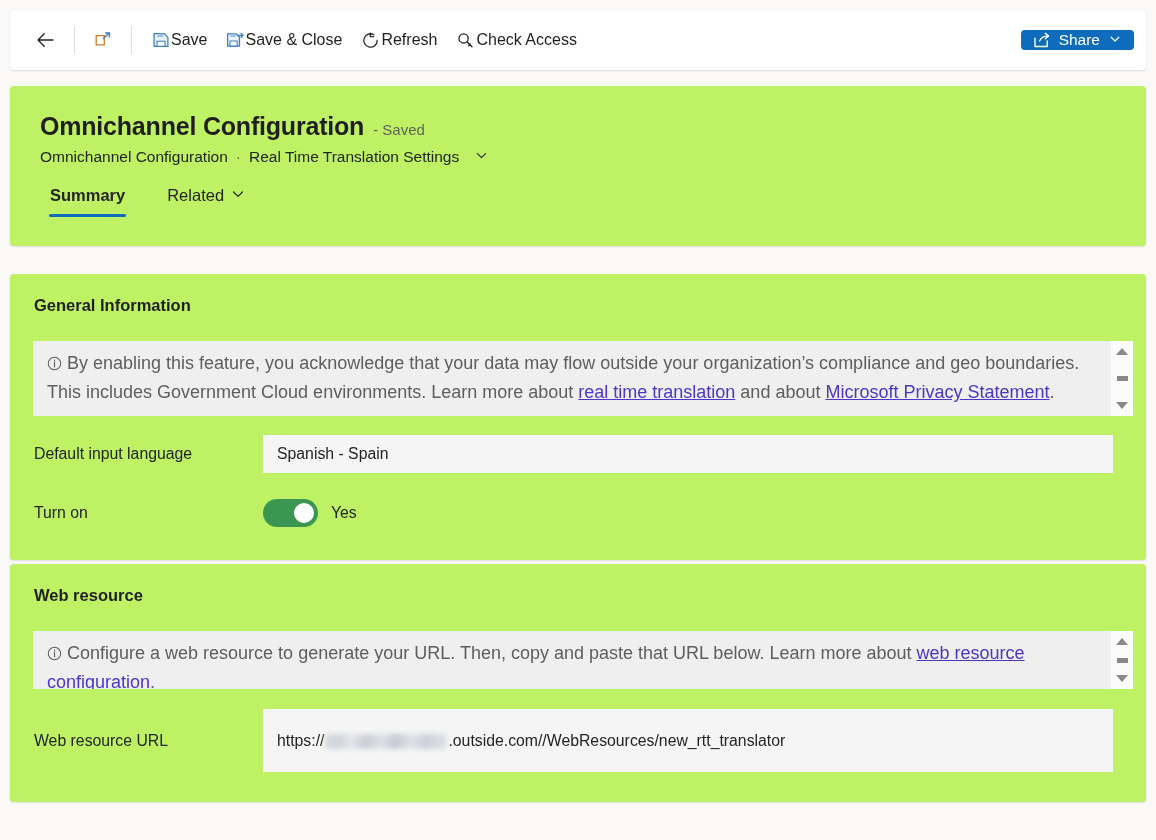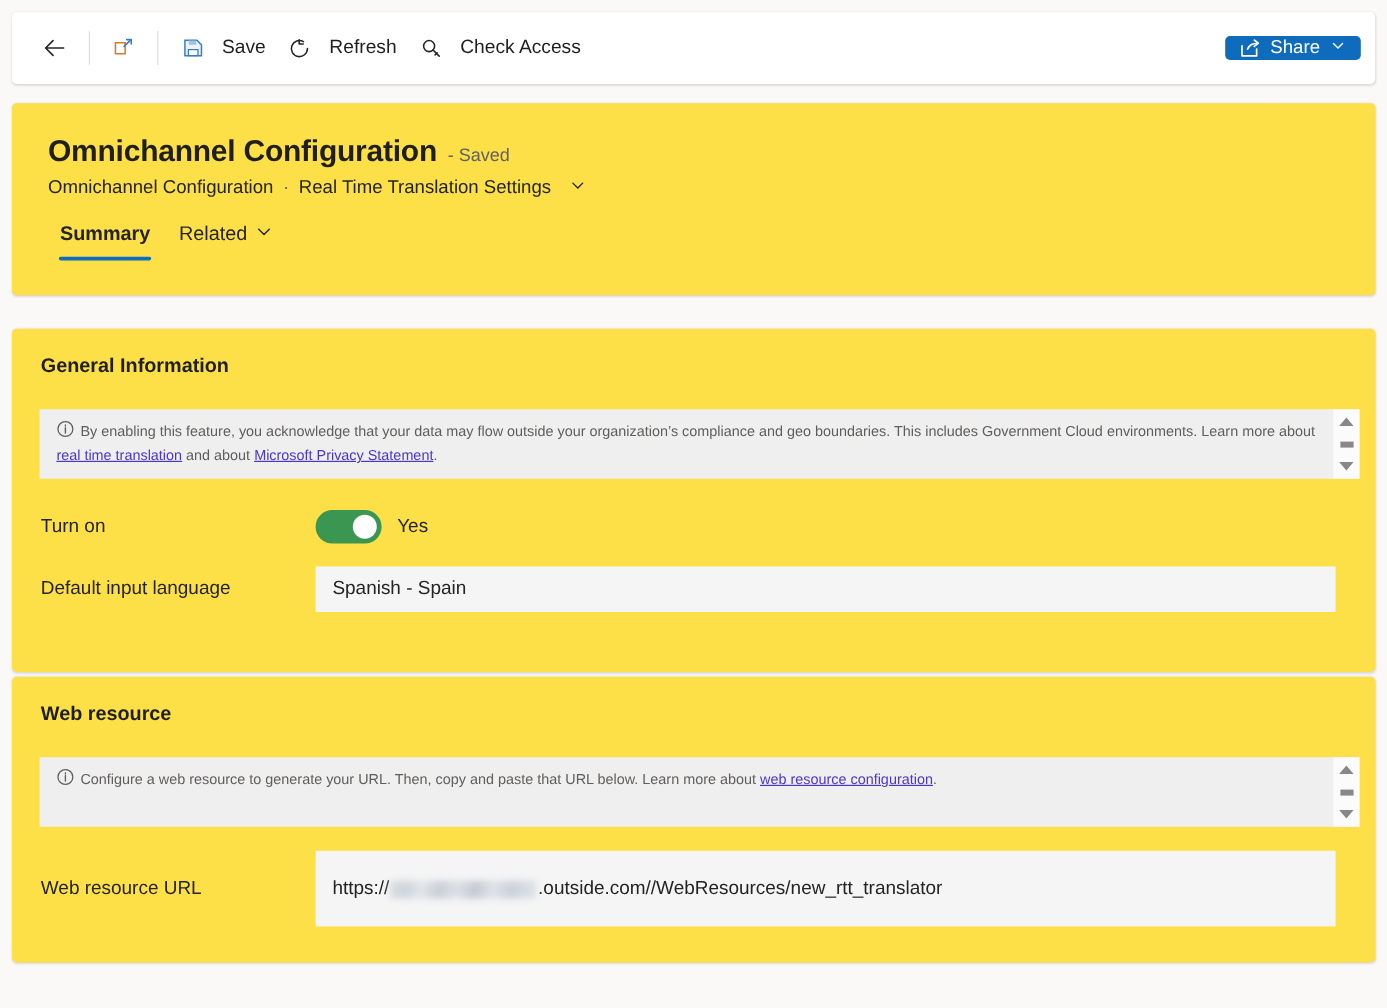--- a/index.html
+++ b/index.html
@@ -29,21 +29,21 @@
   .cb-sep {
     width: 1px;
     height: 28px;
     background: #e1dfdd;
     margin: 0 10px;
     flex: none;
   }
   .cb-btn {
     display: flex;
     align-items: center;
-    gap: 14px;
+    gap: 0;
     height: 36px;
     padding: 0 9px;
     border-radius: 3px;
     cursor: pointer;
     font-size: 16px;
     color: #201f1e;
     white-space: nowrap;
   }
   .cb-icononly { padding: 0 8px; }
   .cb-icon { display: flex; align-items: center; justify-content: center; flex: none; }
@@ -63,21 +63,21 @@
     cursor: pointer;
     white-space: nowrap;
   }
   .share-chev { opacity: 0.95; margin-left: 1px; }
 
   
   .card {
     position: absolute;
     left: 10px;
     width: 1136px;
-    background: #fde047;
+    background: #bef264;
     border-radius: 4px;
     box-shadow: 0 1px 2px rgba(0,0,0,0.10), 0 0 2px rgba(0,0,0,0.06);
   }
   .headercard { top: 86px; height: 160px; }
 
   .title-row {
     display: flex;
     align-items: baseline;
     gap: 9px;
     padding: 26px 0 0 30px;
@@ -97,21 +97,21 @@
     padding: 7px 0 0 30px;
     font-size: 15.5px;
     color: #242424;
   }
   .bc-dot { color: #605e5c; padding: 0 1px; }
   .bc-cur { display: flex; align-items: flex-end; gap: 16px; cursor: pointer; }
 
   .tabs {
     display: flex;
     align-items: flex-end;
-    gap: 0;
+    gap: 18px;
     padding: 14px 0 0 28px;
   }
   .tab {
     position: relative;
     padding: 6px 12px 12px 12px;
     font-size: 16.5px;
     color: #242424;
     cursor: pointer;
     display: flex;
     align-items: center;
@@ -142,21 +142,21 @@
     position: relative;
     margin: 26px 13px 0 23px;
     background: #efefef;
     min-height: 58px;
     display: flex;
     align-items: flex-start;
     overflow: hidden;
   }
   .banner-body {
     padding: 9px 34px 9px 14px;
-    font-size: 12px;
+    font-size: 18px;
     line-height: 1.52;
     color: #605e5c;
   }
   .banner-icon {
     display: inline-block;
     vertical-align: -2px;
     margin-right: 5px;
   }
   .banner a {
     color: #4b36c9;
@@ -275,20 +275,32 @@
       <span class="cb-icon">
         <svg width="20" height="20" viewBox="0 0 20 20" fill="none">
           <path d="M3.1 3.6h10l3.8 3.8v9h-13.8z" stroke="#3a7ebf" stroke-width="1.25" fill="#eaf2fa"></path>
           <path d="M6.3 3.7h6.1v3.5H6.3z" fill="#9fc3e3"></path>
           <path d="M6 11.3h8v5H6z" fill="#ffffff" stroke="#3a7ebf" stroke-width="1.1"></path>
         </svg>
       </span>
       <span>Save</span>
     </div>
 
+    <div class="cb-btn">
+      <span class="cb-icon">
+        <svg width="20" height="20" viewBox="0 0 20 20" fill="none">
+          <path d="M2.6 3.9h8.6l3.3 3.3v8.9h-11.9z" stroke="#3a7ebf" stroke-width="1.25" fill="#eaf2fa"></path>
+          <path d="M5.3 4h5.2v3H5.3z" fill="#9fc3e3"></path>
+          <path d="M5 11h7.2v4.9H5z" fill="#ffffff" stroke="#3a7ebf" stroke-width="1.05"></path>
+          <path d="M13.2 5.3h4.6" stroke="#3a7ebf" stroke-width="1.3" stroke-linecap="round"></path>
+          <path d="M16.1 3.5l1.9 1.8-1.9 1.9" stroke="#3a7ebf" stroke-width="1.3" stroke-linecap="round" stroke-linejoin="round"></path>
+        </svg>
+      </span>
+      <span>Save &amp; Close</span>
+    </div>
 
     <div class="cb-btn">
       <span class="cb-icon">
         <svg width="21" height="21" viewBox="0 0 21 21" fill="none">
           <path d="M17.2 10.5a6.7 6.7 0 1 1-3.3-5.8" stroke="#242424" stroke-width="1.3" stroke-linecap="round"></path>
           <path d="M10.3 3.2v3.4h3.4" stroke="#242424" stroke-width="1.3" stroke-linecap="round" stroke-linejoin="round"></path>
         </svg>
       </span>
       <span>Refresh</span>
     </div>
@@ -371,38 +383,38 @@
         </svg>
       </span><span>By enabling this feature, you acknowledge that your data may flow outside your organization’s compliance and geo boundaries. This includes Government Cloud environments. Learn more about </span><a href="#">real time translation</a><span> and about </span><a href="#">Microsoft Privacy Statement</a><span>.</span>
     </div>
     <div class="banner-scroll">
       <div class="tri-up"></div>
       <div class="sb-thumb"></div>
       <div class="tri-down"></div>
     </div>
   </div>
 
+  <div class="field" style="margin-top: 19px;">
+    <div class="field-label">Default input language</div>
+    <div class="field-ctl">
+      <div class="textbox">Spanish - Spain</div>
+    </div>
+  </div>
+
   <div class="field" style="margin-top: 26px;">
     <div class="field-label">Turn on</div>
     <div class="field-ctl">
       <div class="toggle-wrap">
         <div class="toggle">
           <div class="knob"></div>
         </div>
         <span class="toggle-text">Yes</span>
       </div>
     </div>
   </div>
-
-  <div class="field" style="margin-top: 19px;">
-    <div class="field-label">Default input language</div>
-    <div class="field-ctl">
-      <div class="textbox">Spanish - Spain</div>
-    </div>
-  </div>
 </div>
 
 <div class="card sect-webres">
   <div class="sect-title">Web resource</div>
 
   <div class="banner" style="max-height: 58px;">
     <div class="banner-body">
       <span class="banner-icon">
         <svg width="15" height="15" viewBox="0 0 15 15" fill="none">
           <circle cx="7.5" cy="7.5" r="6.2" stroke="#605e5c" stroke-width="1.05"></circle>

